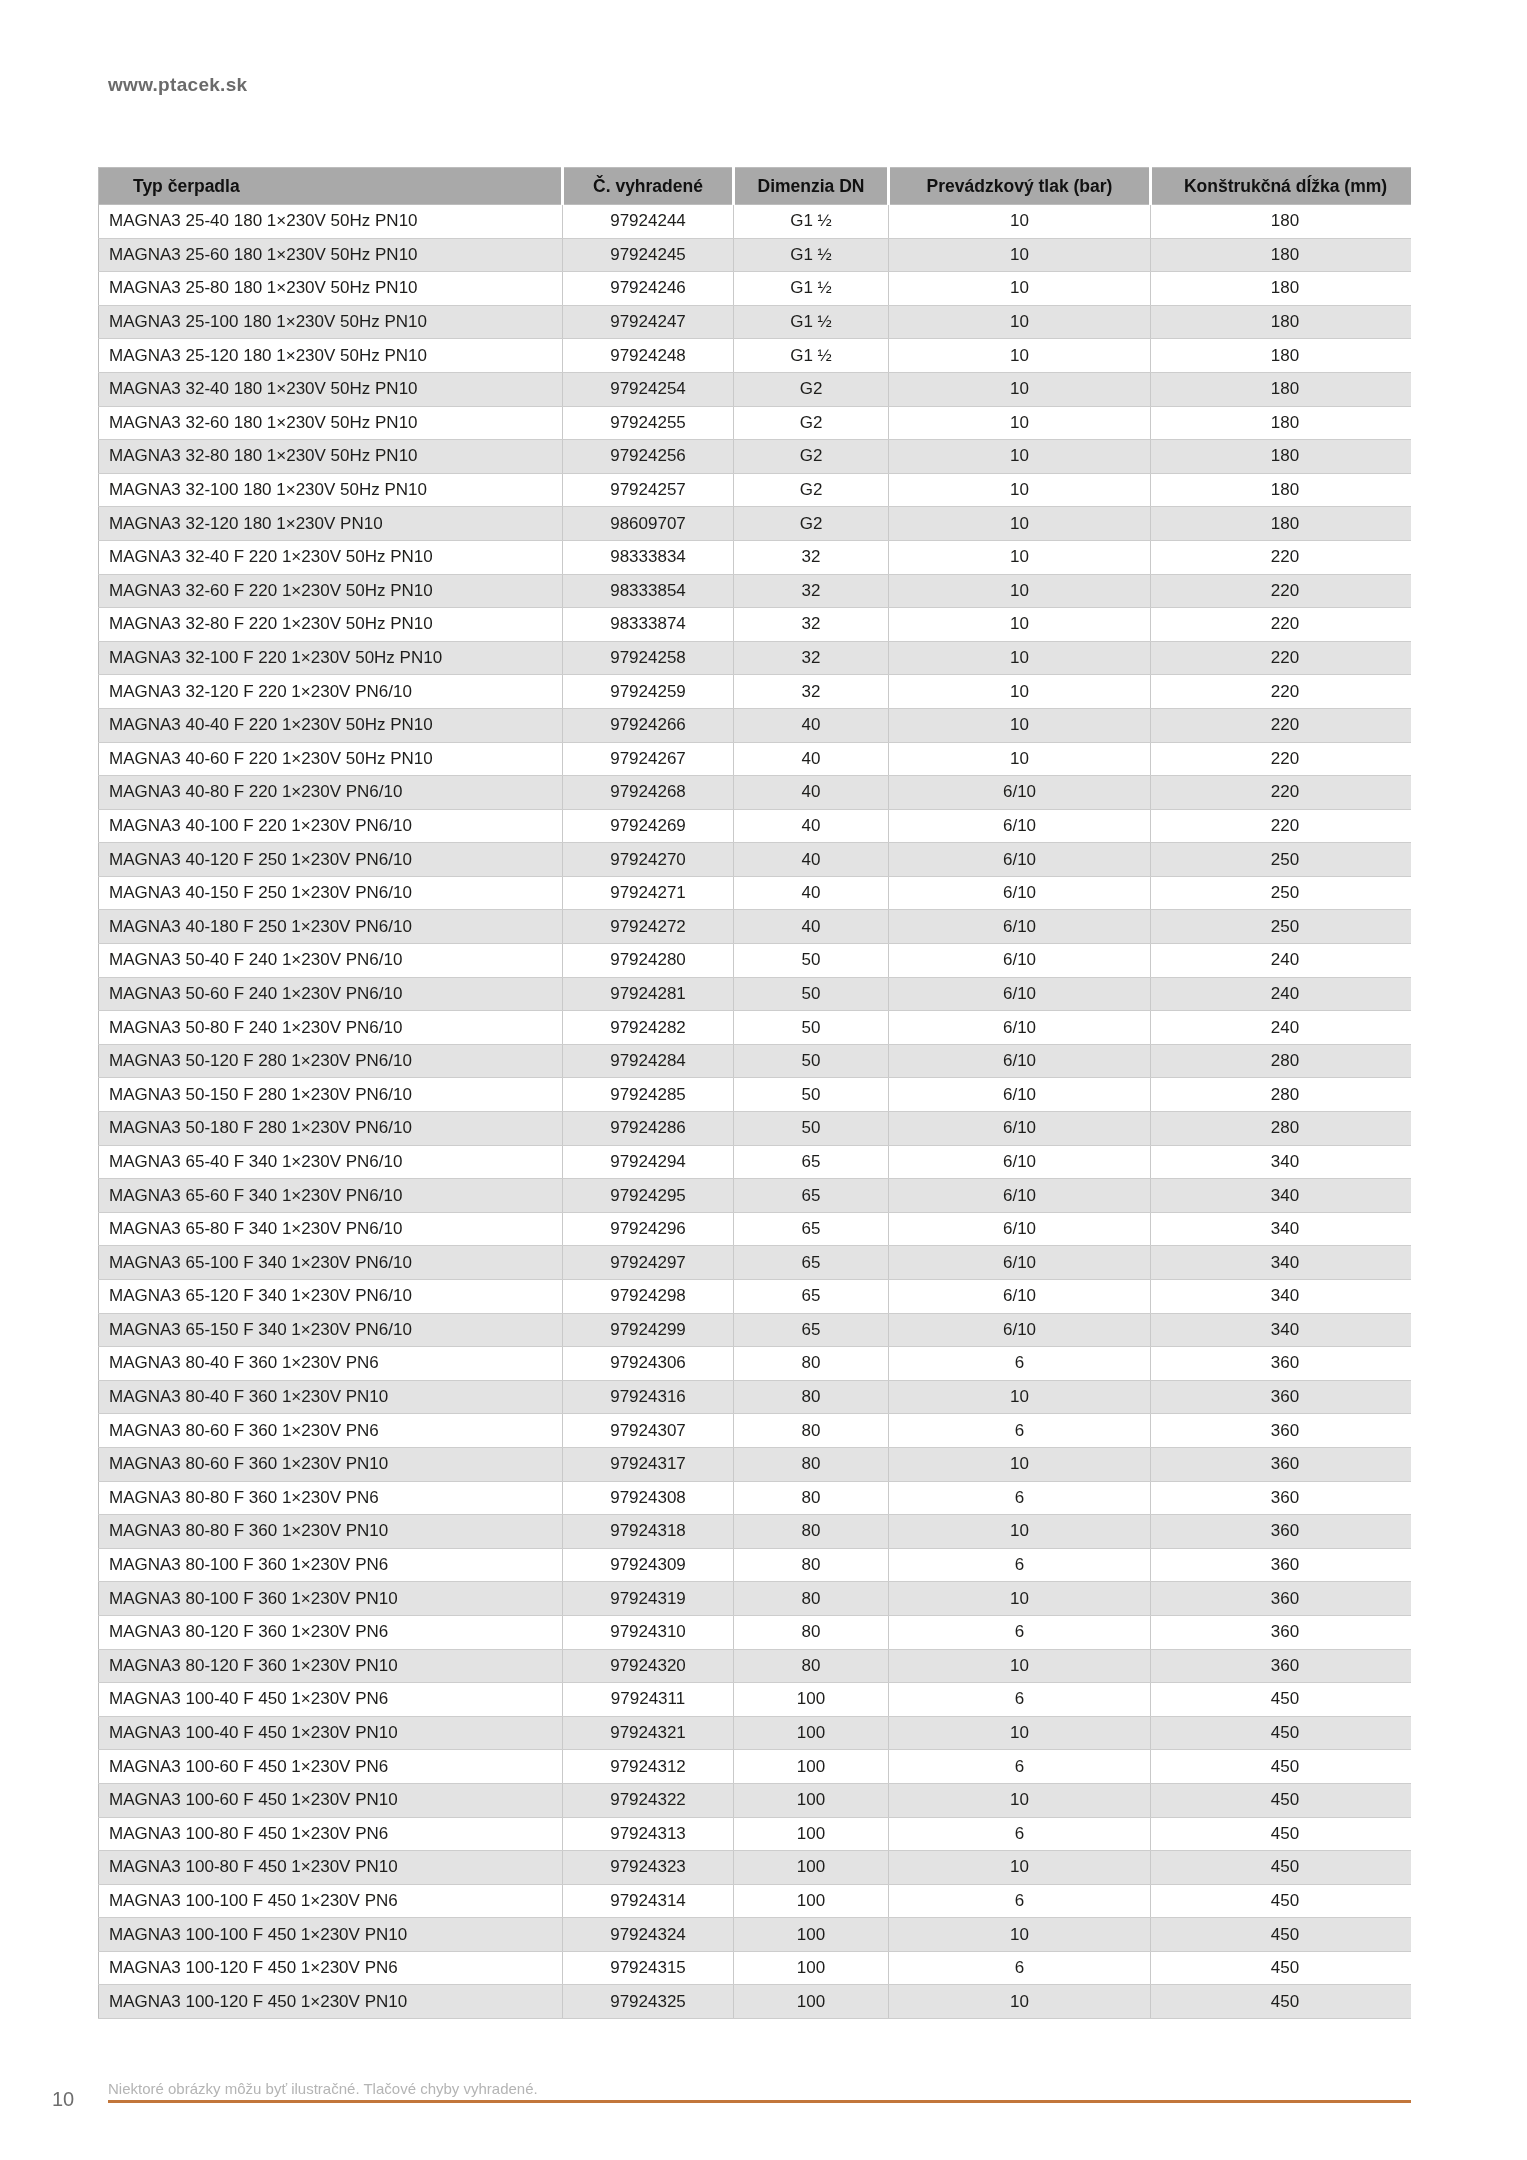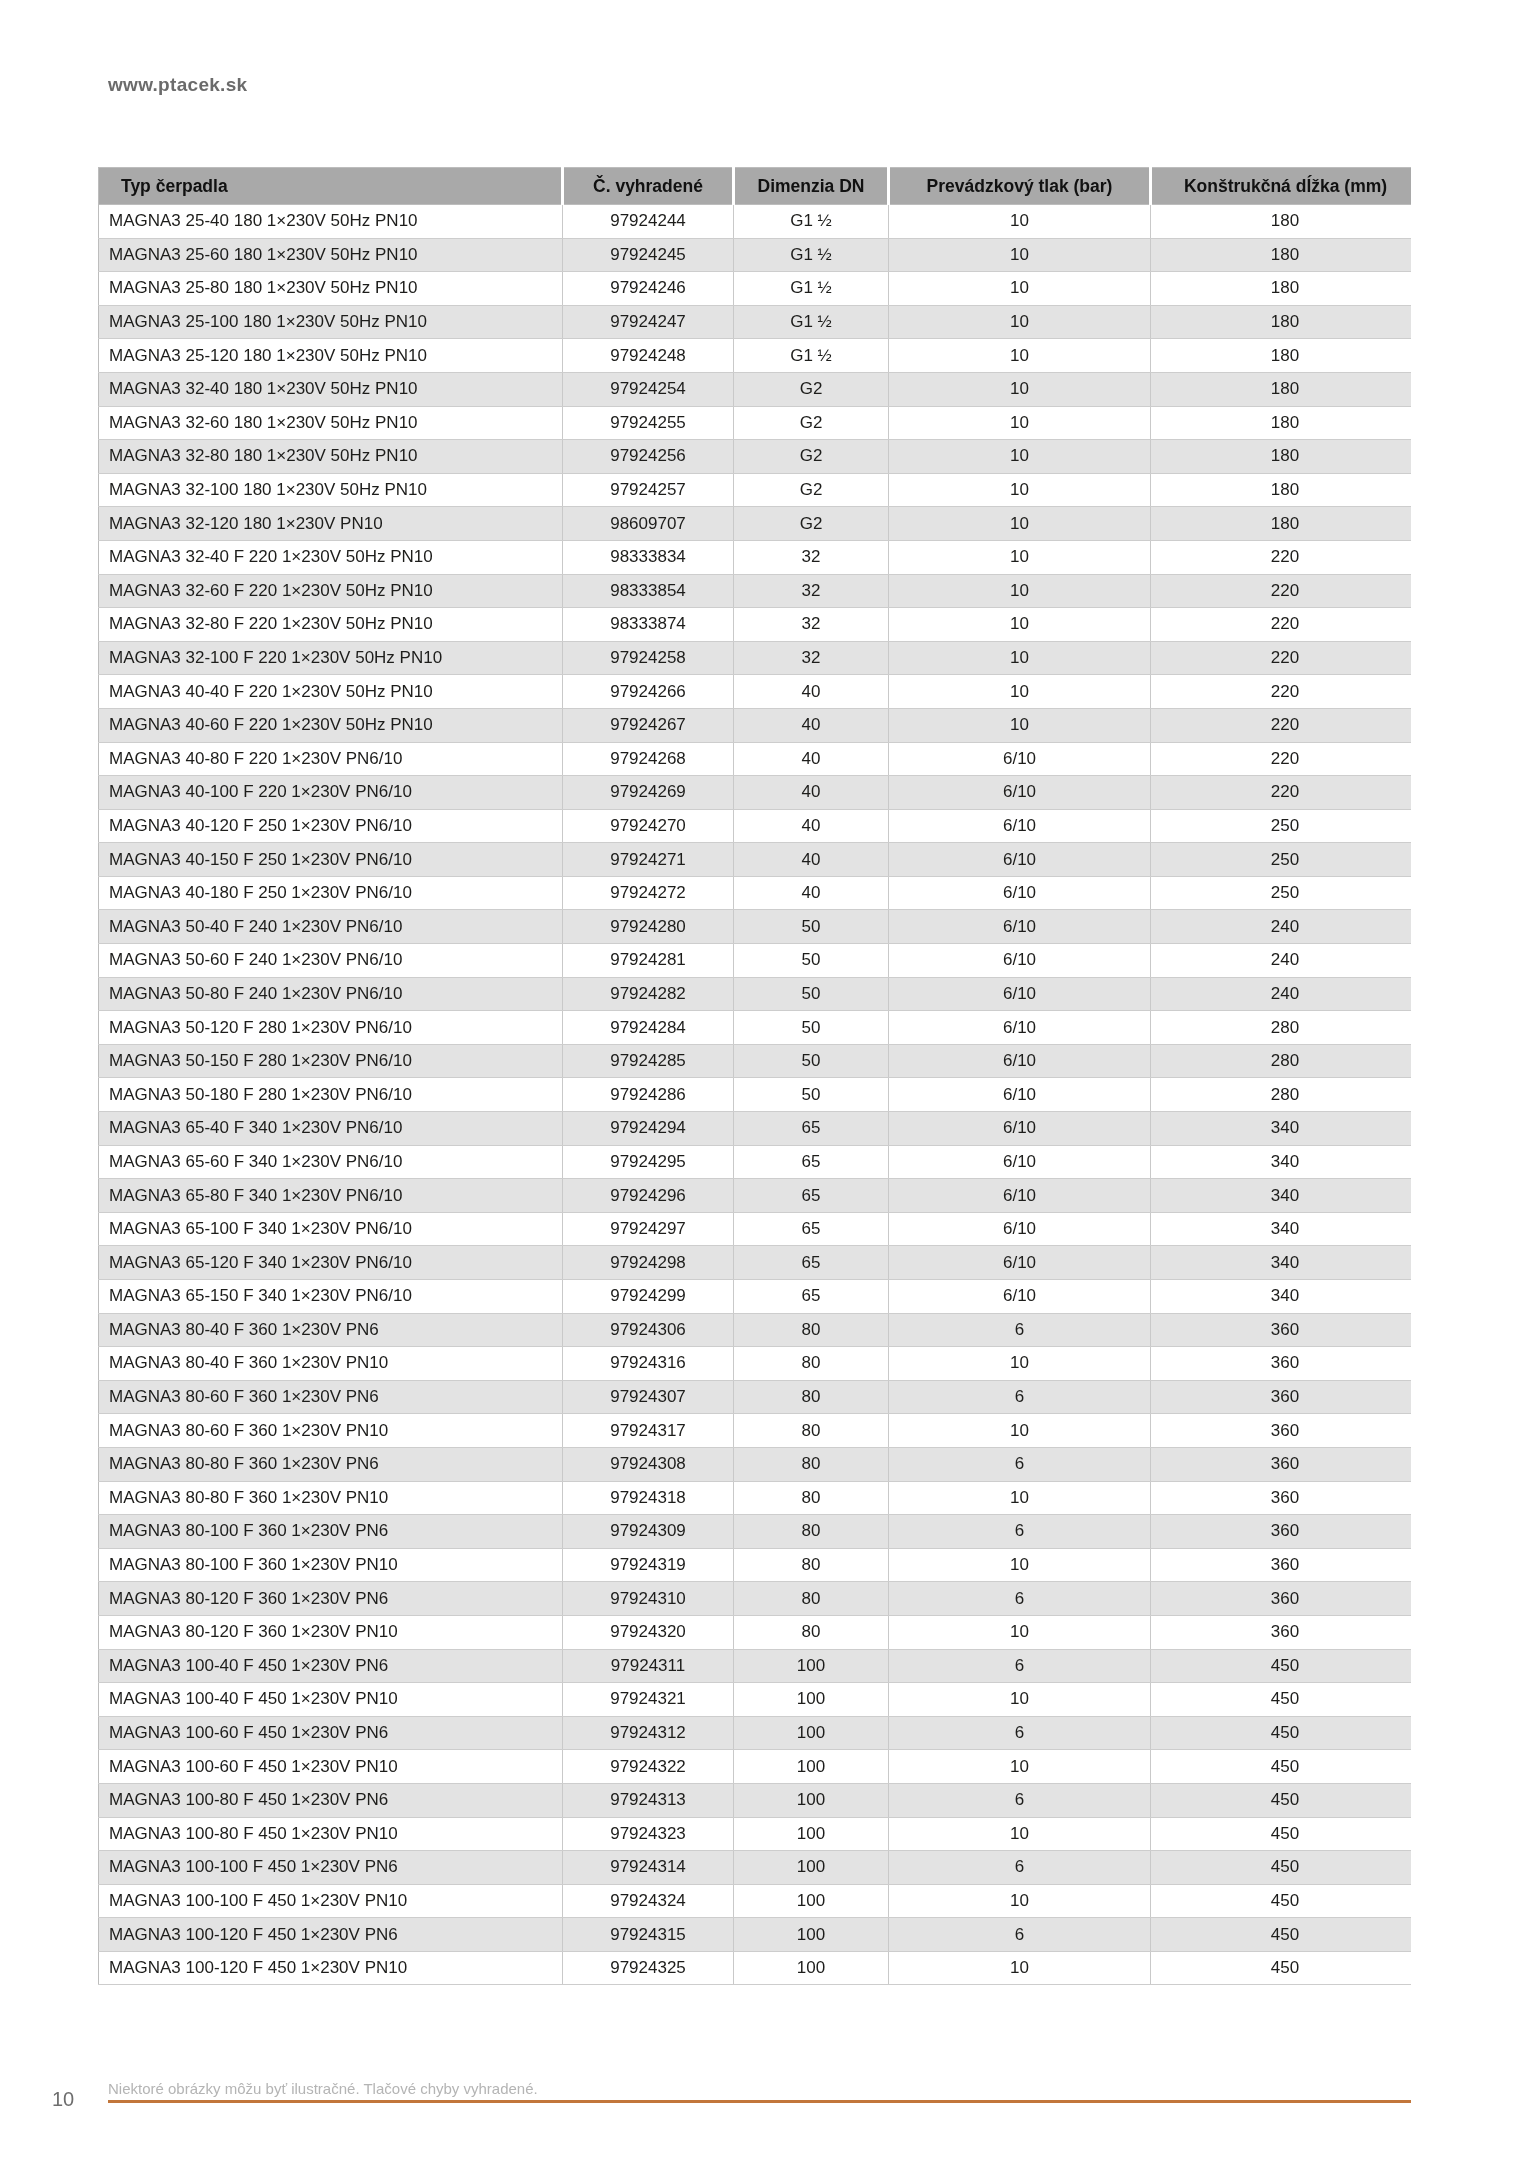--- a/index.html
+++ b/index.html
@@ -48,21 +48,21 @@
     vertical-align: middle;
     border-left: 3px solid #ffffff;
     border-bottom: 1px solid #bdbdbd;
     padding: 0 6px;
     white-space: nowrap;
     overflow: hidden;
   }
   table.product-table th:first-child {
     border-left: none;
     text-align: left;
-    padding-left: 22px;
+    padding-left: 34px;
   }
   table.product-table td {
     height: 32.6px;
     text-align: center;
     vertical-align: middle;
     border-left: 1px solid #c9c9c9;
     border-bottom: 1px solid #cdcdcd;
     padding: 0 6px;
     white-space: nowrap;
     overflow: hidden;
@@ -219,20 +219,27 @@
             <td>220</td>
           </tr>
           <tr>
             <td>MAGNA3 32-100 F 220 1×230V 50Hz PN10</td>
             <td>97924258</td>
             <td>32</td>
             <td>10</td>
             <td>220</td>
           </tr>
           <tr>
+            <td>MAGNA3 32-120 F 220 1×230V PN6/10</td>
+            <td>97924259</td>
+            <td>32</td>
+            <td>10</td>
+            <td>220</td>
+          </tr>
+          <tr>
             <td>MAGNA3 40-40 F 220 1×230V 50Hz PN10</td>
             <td>97924266</td>
             <td>40</td>
             <td>10</td>
             <td>220</td>
           </tr>
           <tr>
             <td>MAGNA3 40-60 F 220 1×230V 50Hz PN10</td>
             <td>97924267</td>
             <td>40</td>

